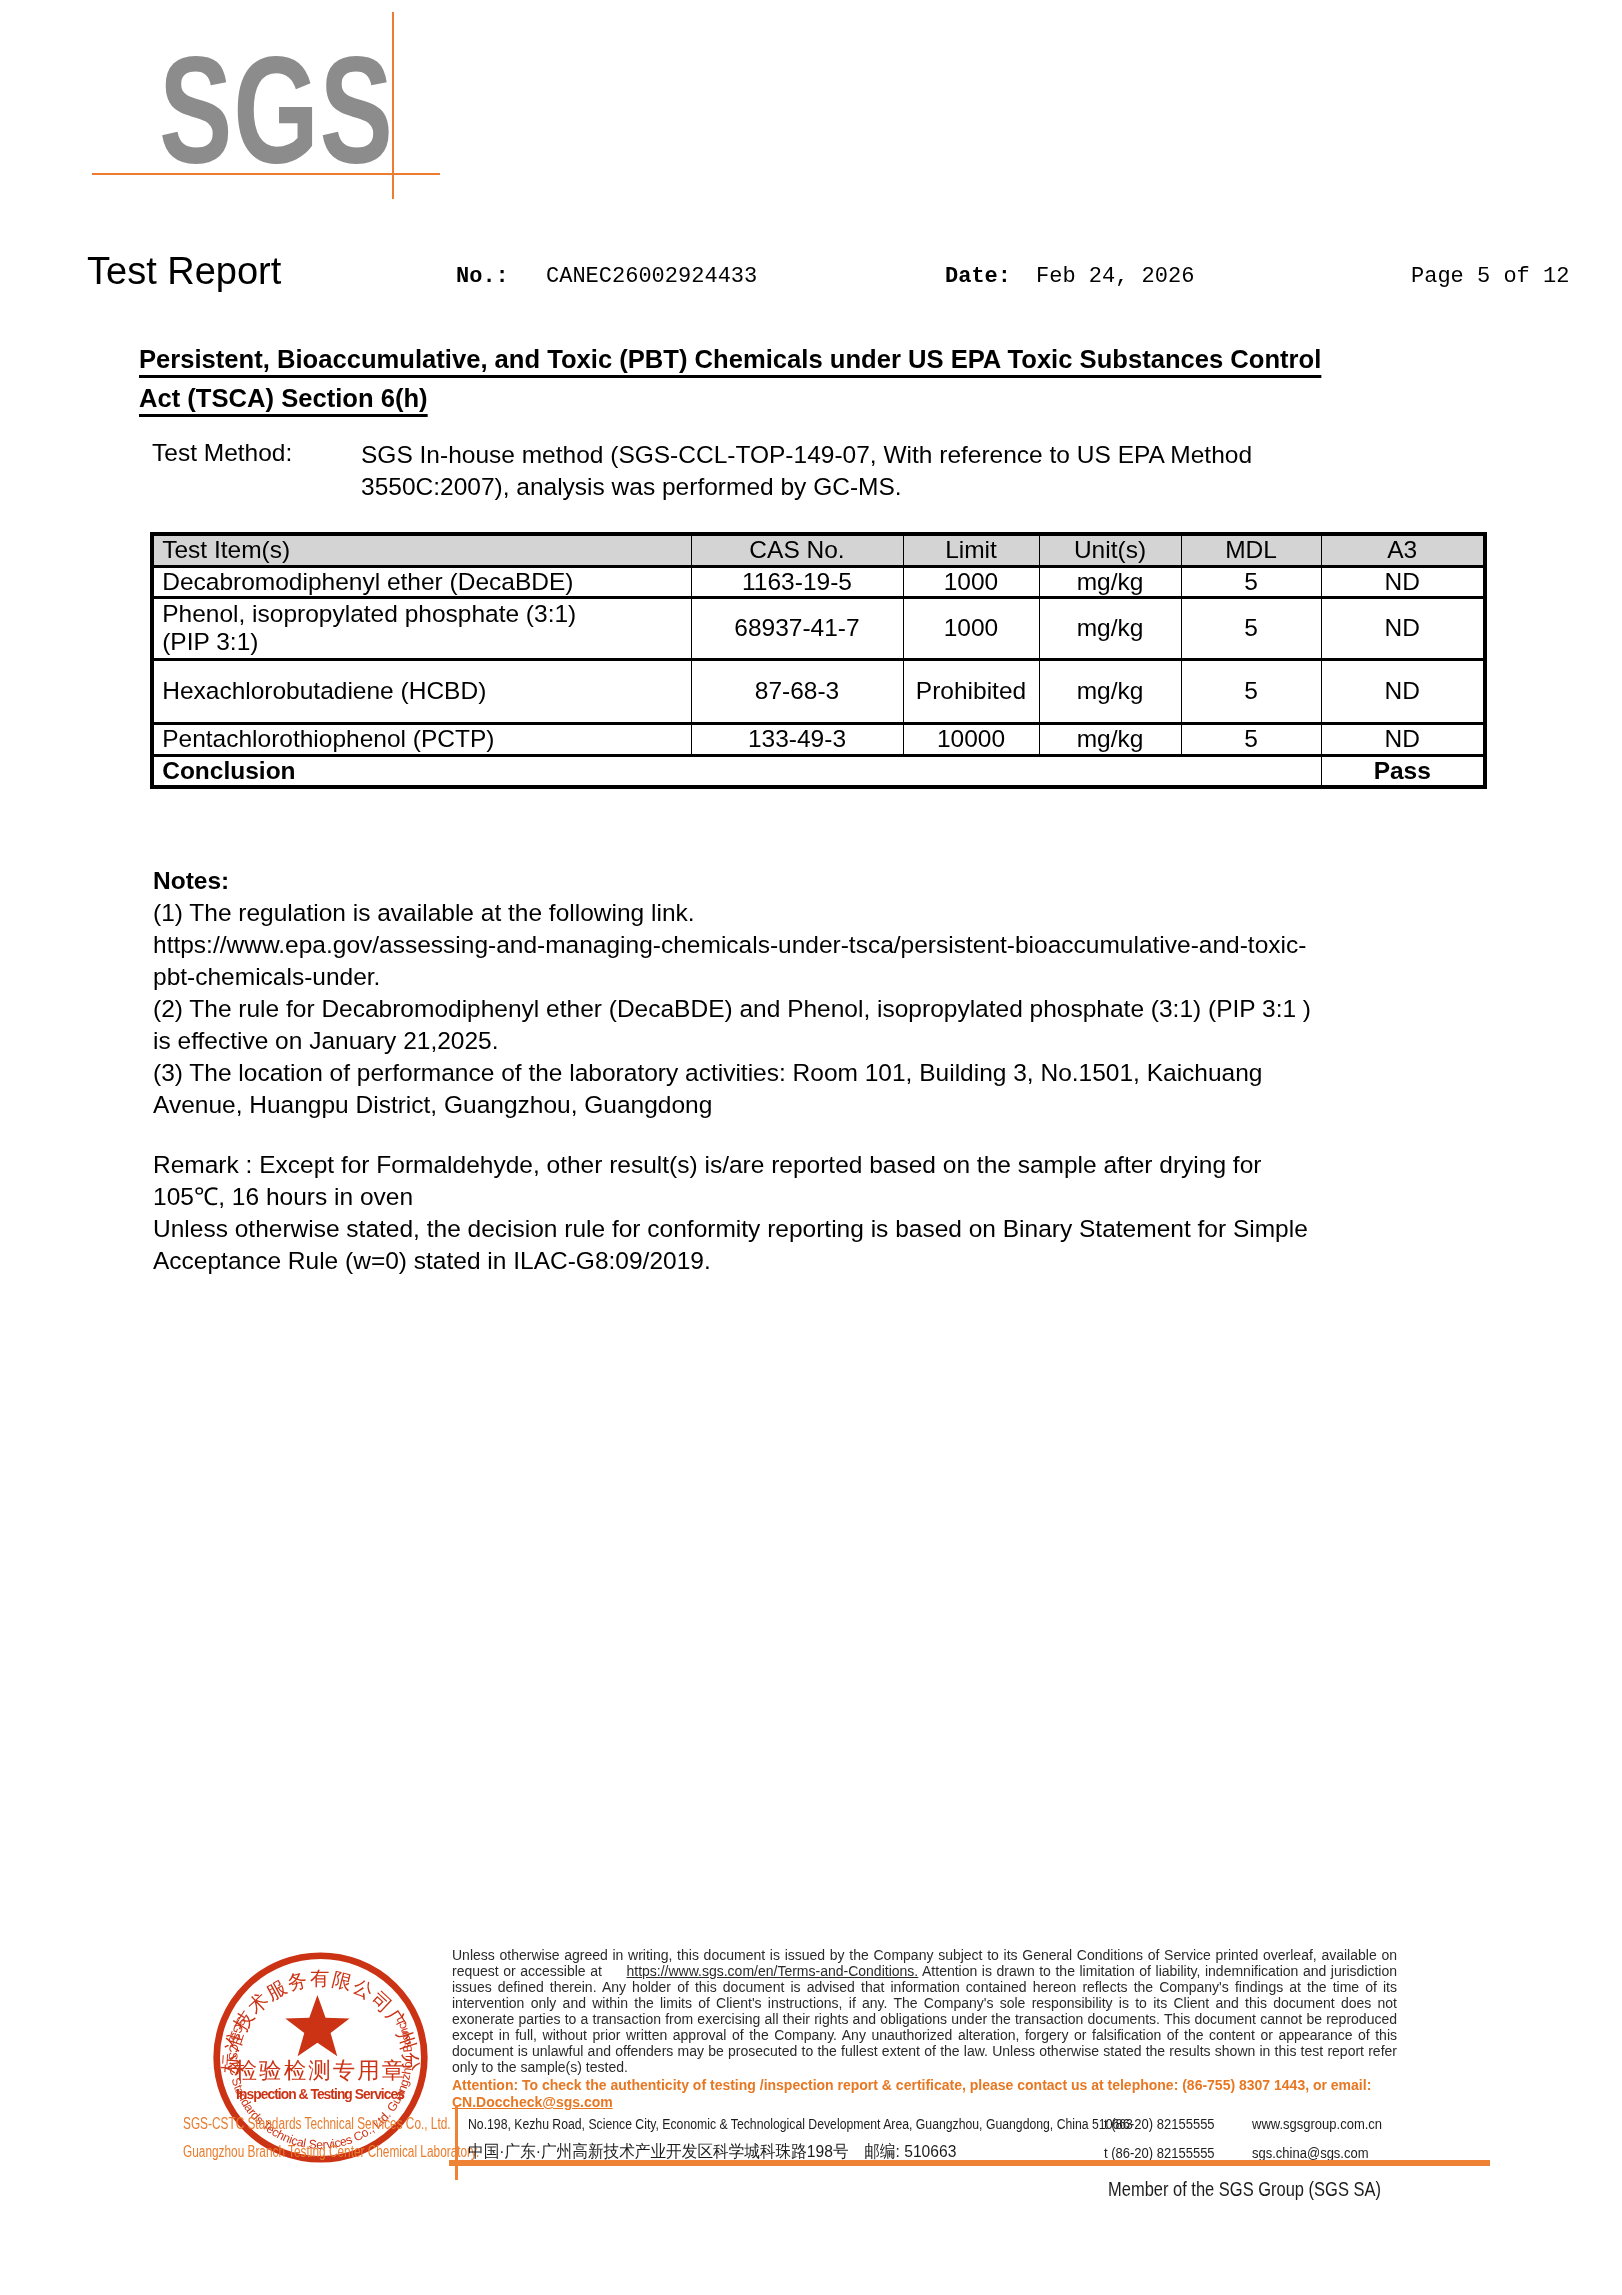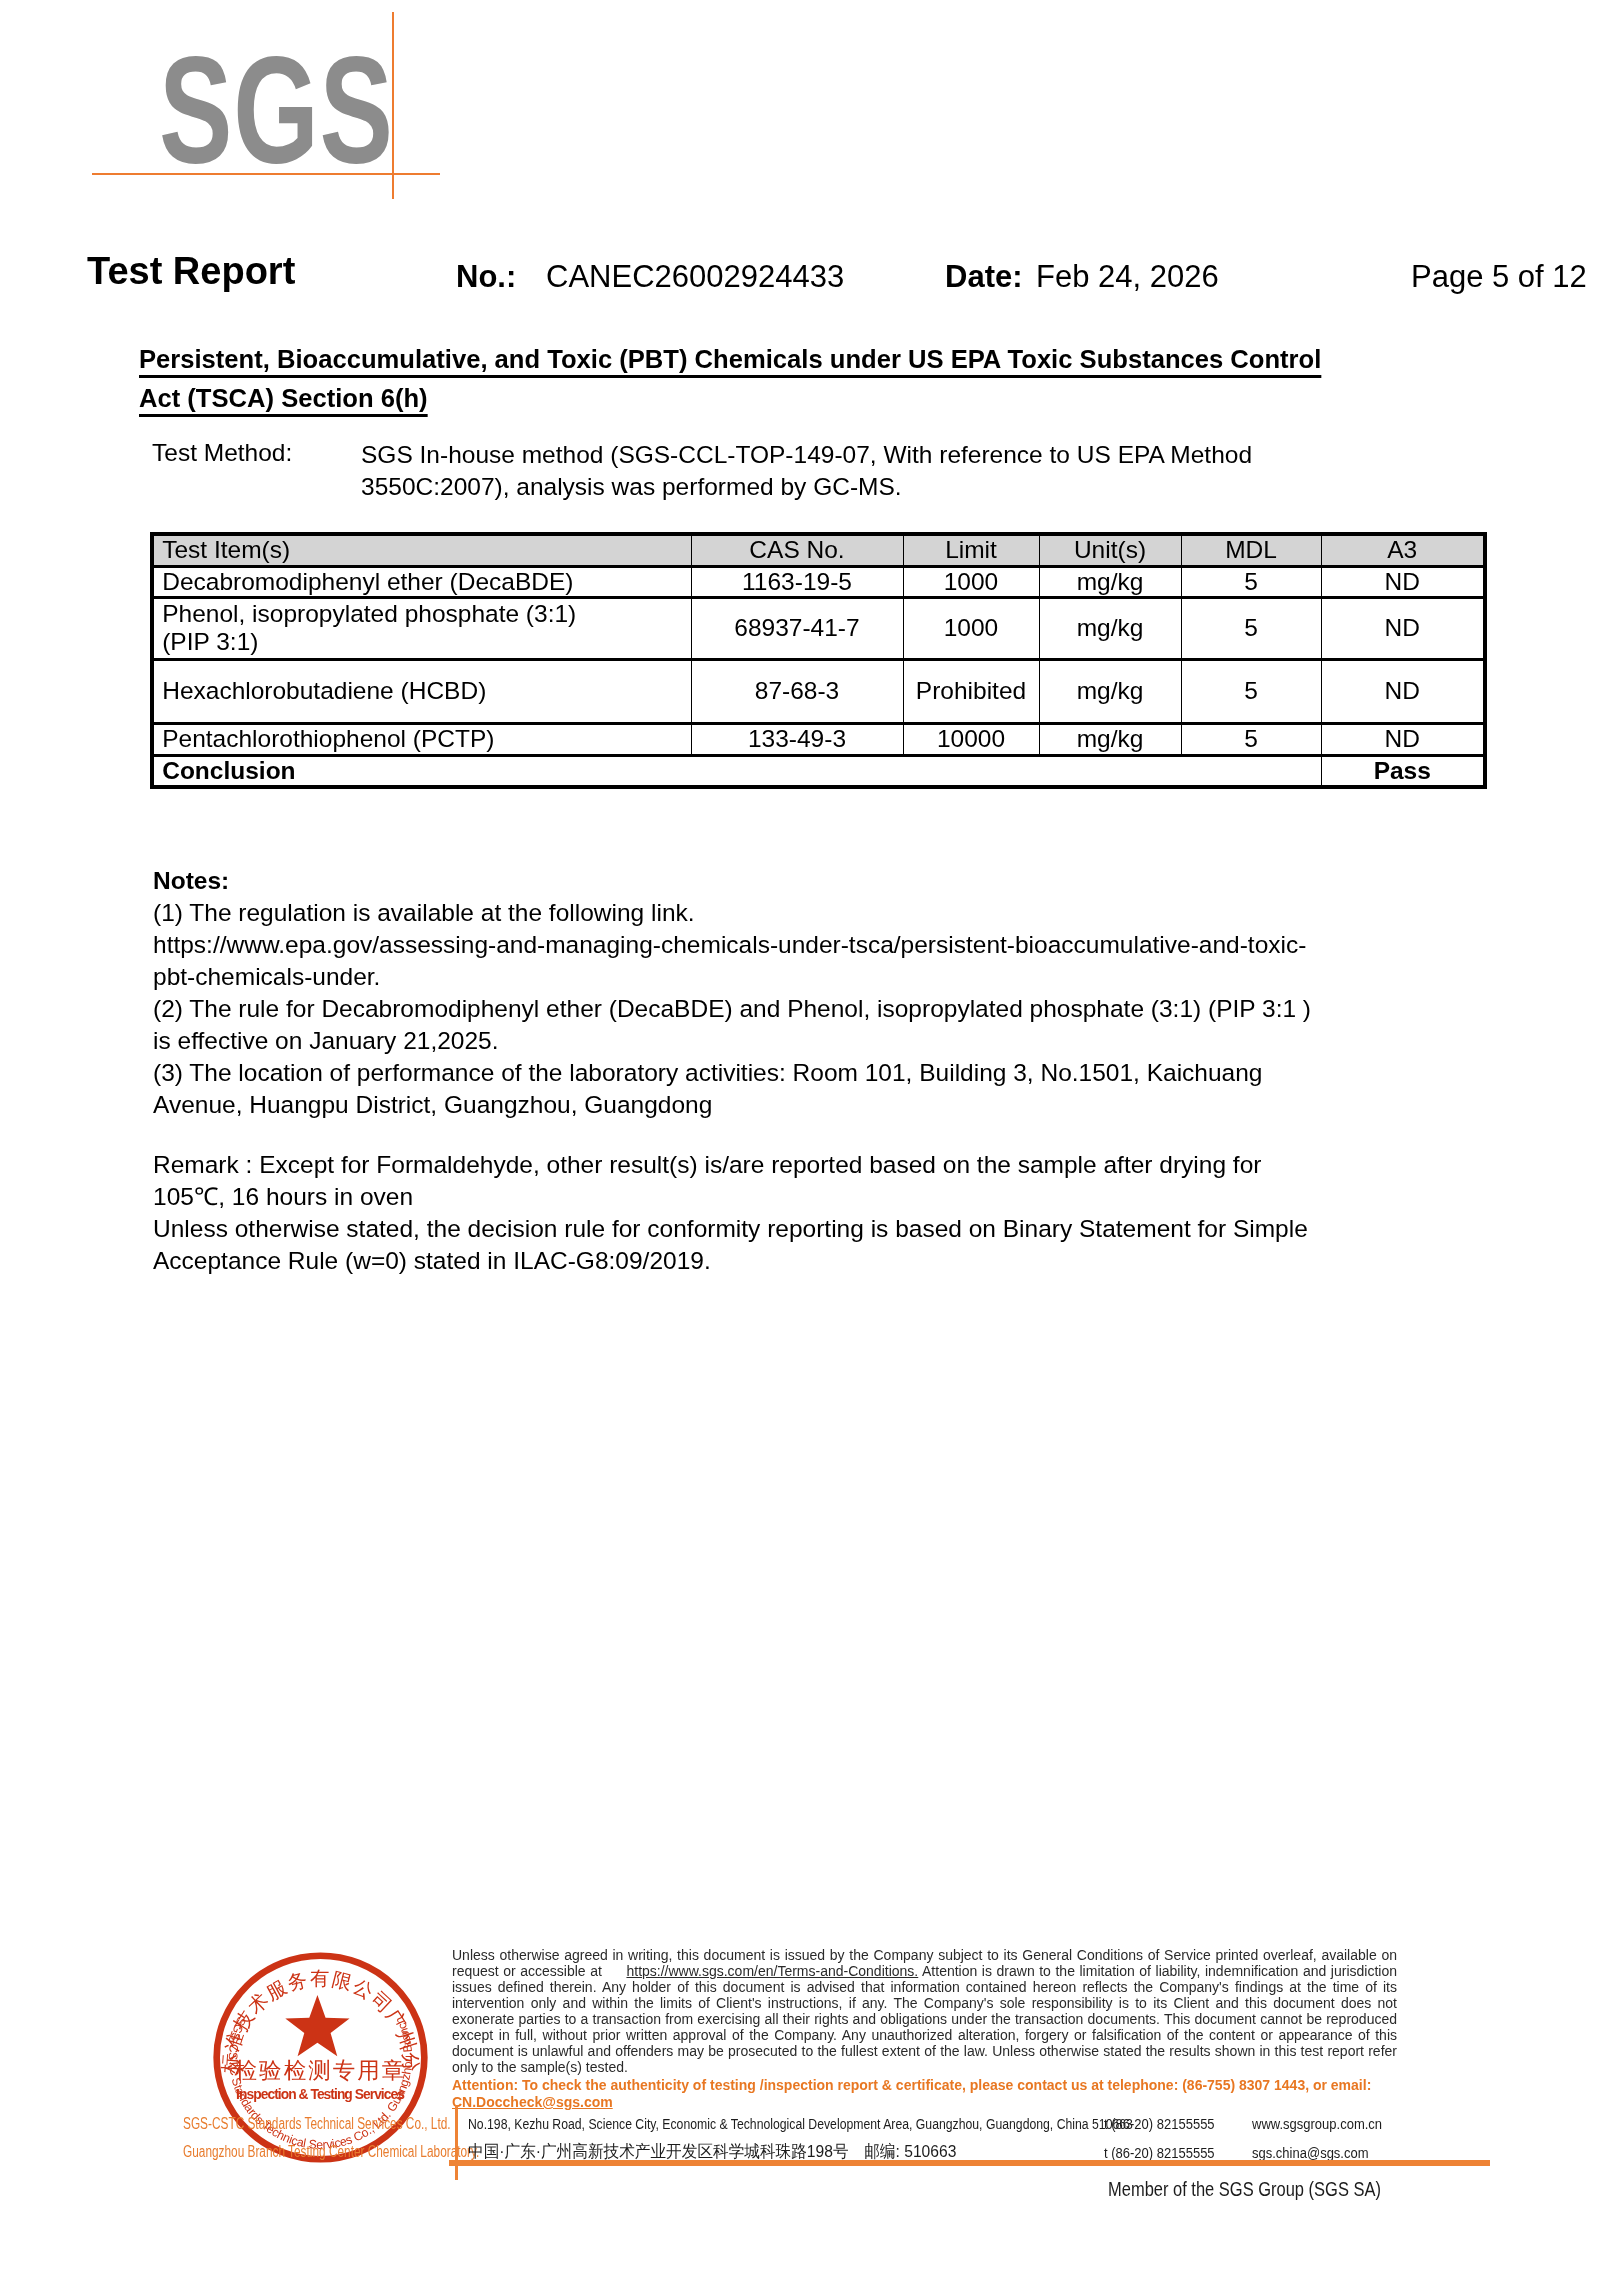--- a/index.html
+++ b/index.html
@@ -7,22 +7,22 @@
         font-family:"Liberation Sans",sans-serif;color:#111;overflow:hidden;}
   .abs{position:absolute;}
 
   
   .sgs-logo{left:159px;top:33px;font-size:153px;line-height:153px;font-weight:bold;
             color:#8c8c8c;transform:scaleX(0.72);transform-origin:left top;letter-spacing:1px;}
   .logo-hline{left:92px;top:173px;width:348px;height:2px;background:#ee7c30;}
   .logo-vline{left:392px;top:12.3px;width:2px;height:187px;background:#ee7c30;}
 
   
-  .report-title{left:87px;top:252px;font-size:38px;line-height:38px;font-weight:bold;color:#000;}
-  .hinfo{font-size:31px;line-height:26.6px;color:#000;top:264px;}
+  .report-title{left:87px;top:252px;font-size:38px;line-height:38px;font-weight:normal;color:#000;}
+  .hinfo{font-size:22px;line-height:26.6px;color:#000;top:264px;font-family:Liberation Mono, monospace;}
   .hlabel{font-weight:bold;}
 
   
   .sec-title{left:139px;top:340px;width:1339px;font-size:25.6px;font-weight:bold;line-height:39px;color:#000;}
   .sec-title span{text-decoration:underline;text-decoration-thickness:3.1px;text-underline-offset:7.2px;}
 
   
   .tm-label{left:152px;top:439px;font-size:24.5px;font-weight:normal;color:#000;}
   .tm-value{left:361px;top:439px;width:920px;font-size:24.5px;line-height:32px;color:#000;}
 

